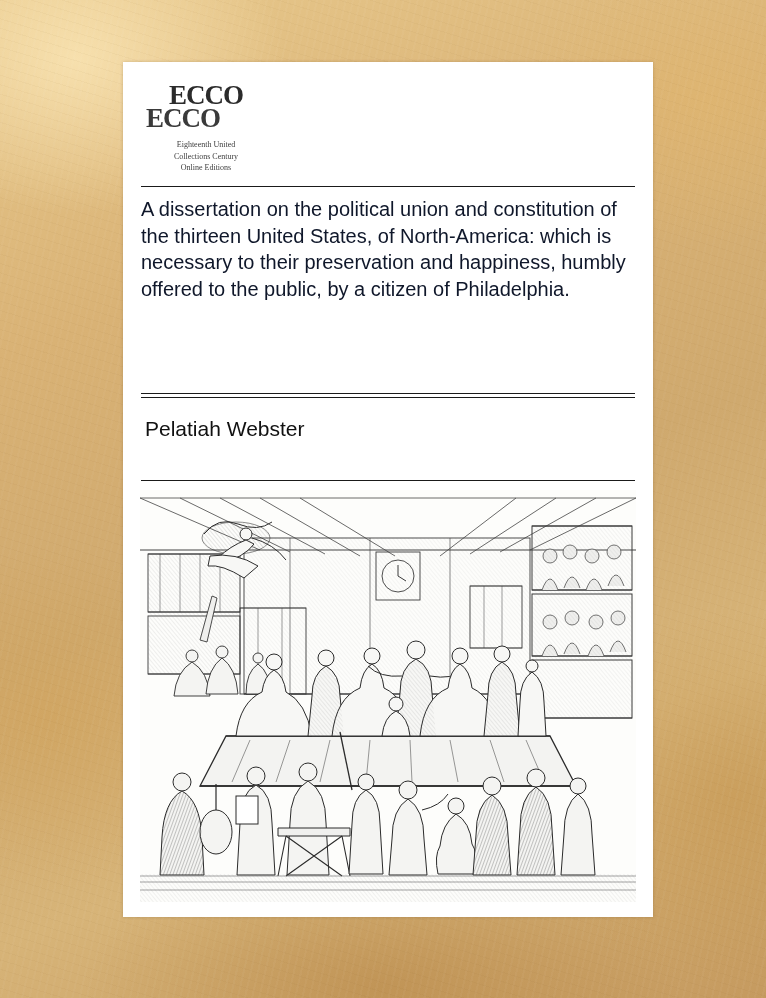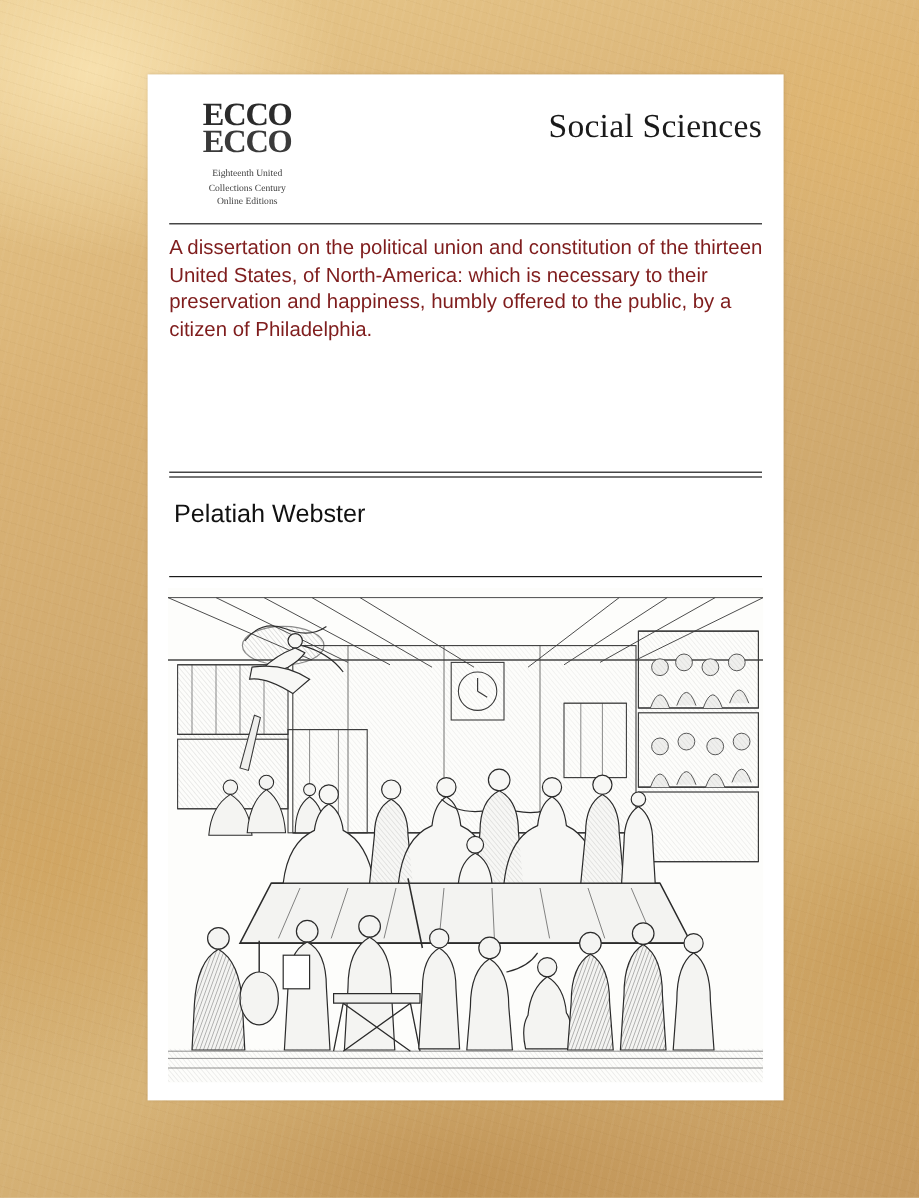--- a/index.html
+++ b/index.html
@@ -82,21 +82,20 @@
   }
   .ecco-word .circ {
     font-family: "Liberation Serif", serif;
     font-size: 27px;
     font-weight: bold;
     letter-spacing: -1px;
   }
   .ecco-row2 {
     margin-top: -4px;
     display: flex;
-    justify-content: center;
     line-height: 1;
   }
   .ecco-row2 .lt {
     font-family: "Liberation Serif", serif;
     font-size: 27px;
     font-weight: bold;
     letter-spacing: -1px;
     color: #3a3a3a;
   }
   .ecco-sub {
@@ -128,23 +127,23 @@
   .rule-bottom { top: 335px; }
   .rule-author-bottom { top: 418px; }
 
   
   .title-block {
     position: absolute;
     left: 18px;
     right: 16px;
     top: 134px;
     font-family: "Liberation Sans", sans-serif;
-    font-size: 17px;
+    font-size: 20px;
     line-height: 1.33;
-    color: #7f1d1d;
+    color: #0f172a;
   }
 
   
   .author-block {
     position: absolute;
     left: 22px;
     top: 355px;
     font-family: "Liberation Sans", sans-serif;
     font-size: 21px;
     color: #111111;
@@ -182,21 +181,20 @@
         <div class="ecco-row2">
           <span class="lt">ECCO</span>
         </div>
         <div class="ecco-sub">
           <div>Eighteenth United</div>
           <div>Collections Century</div>
           <div>Online Editions</div>
         </div>
       </div>
 
-      <div class="subject-title">Social Sciences</div>
     </div>
 
     <div class="rule rule-top"></div>
 
     <div class="title-block">A dissertation on the political union and constitution of the thirteen United States, of North-America: which is necessary to their preservation and happiness, humbly offered to the public, by a citizen of Philadelphia.</div>
 
     <div class="rule rule-mid"></div>
     <div class="rule rule-bottom"></div>
 
     <div class="author-block">Pelatiah Webster</div>

